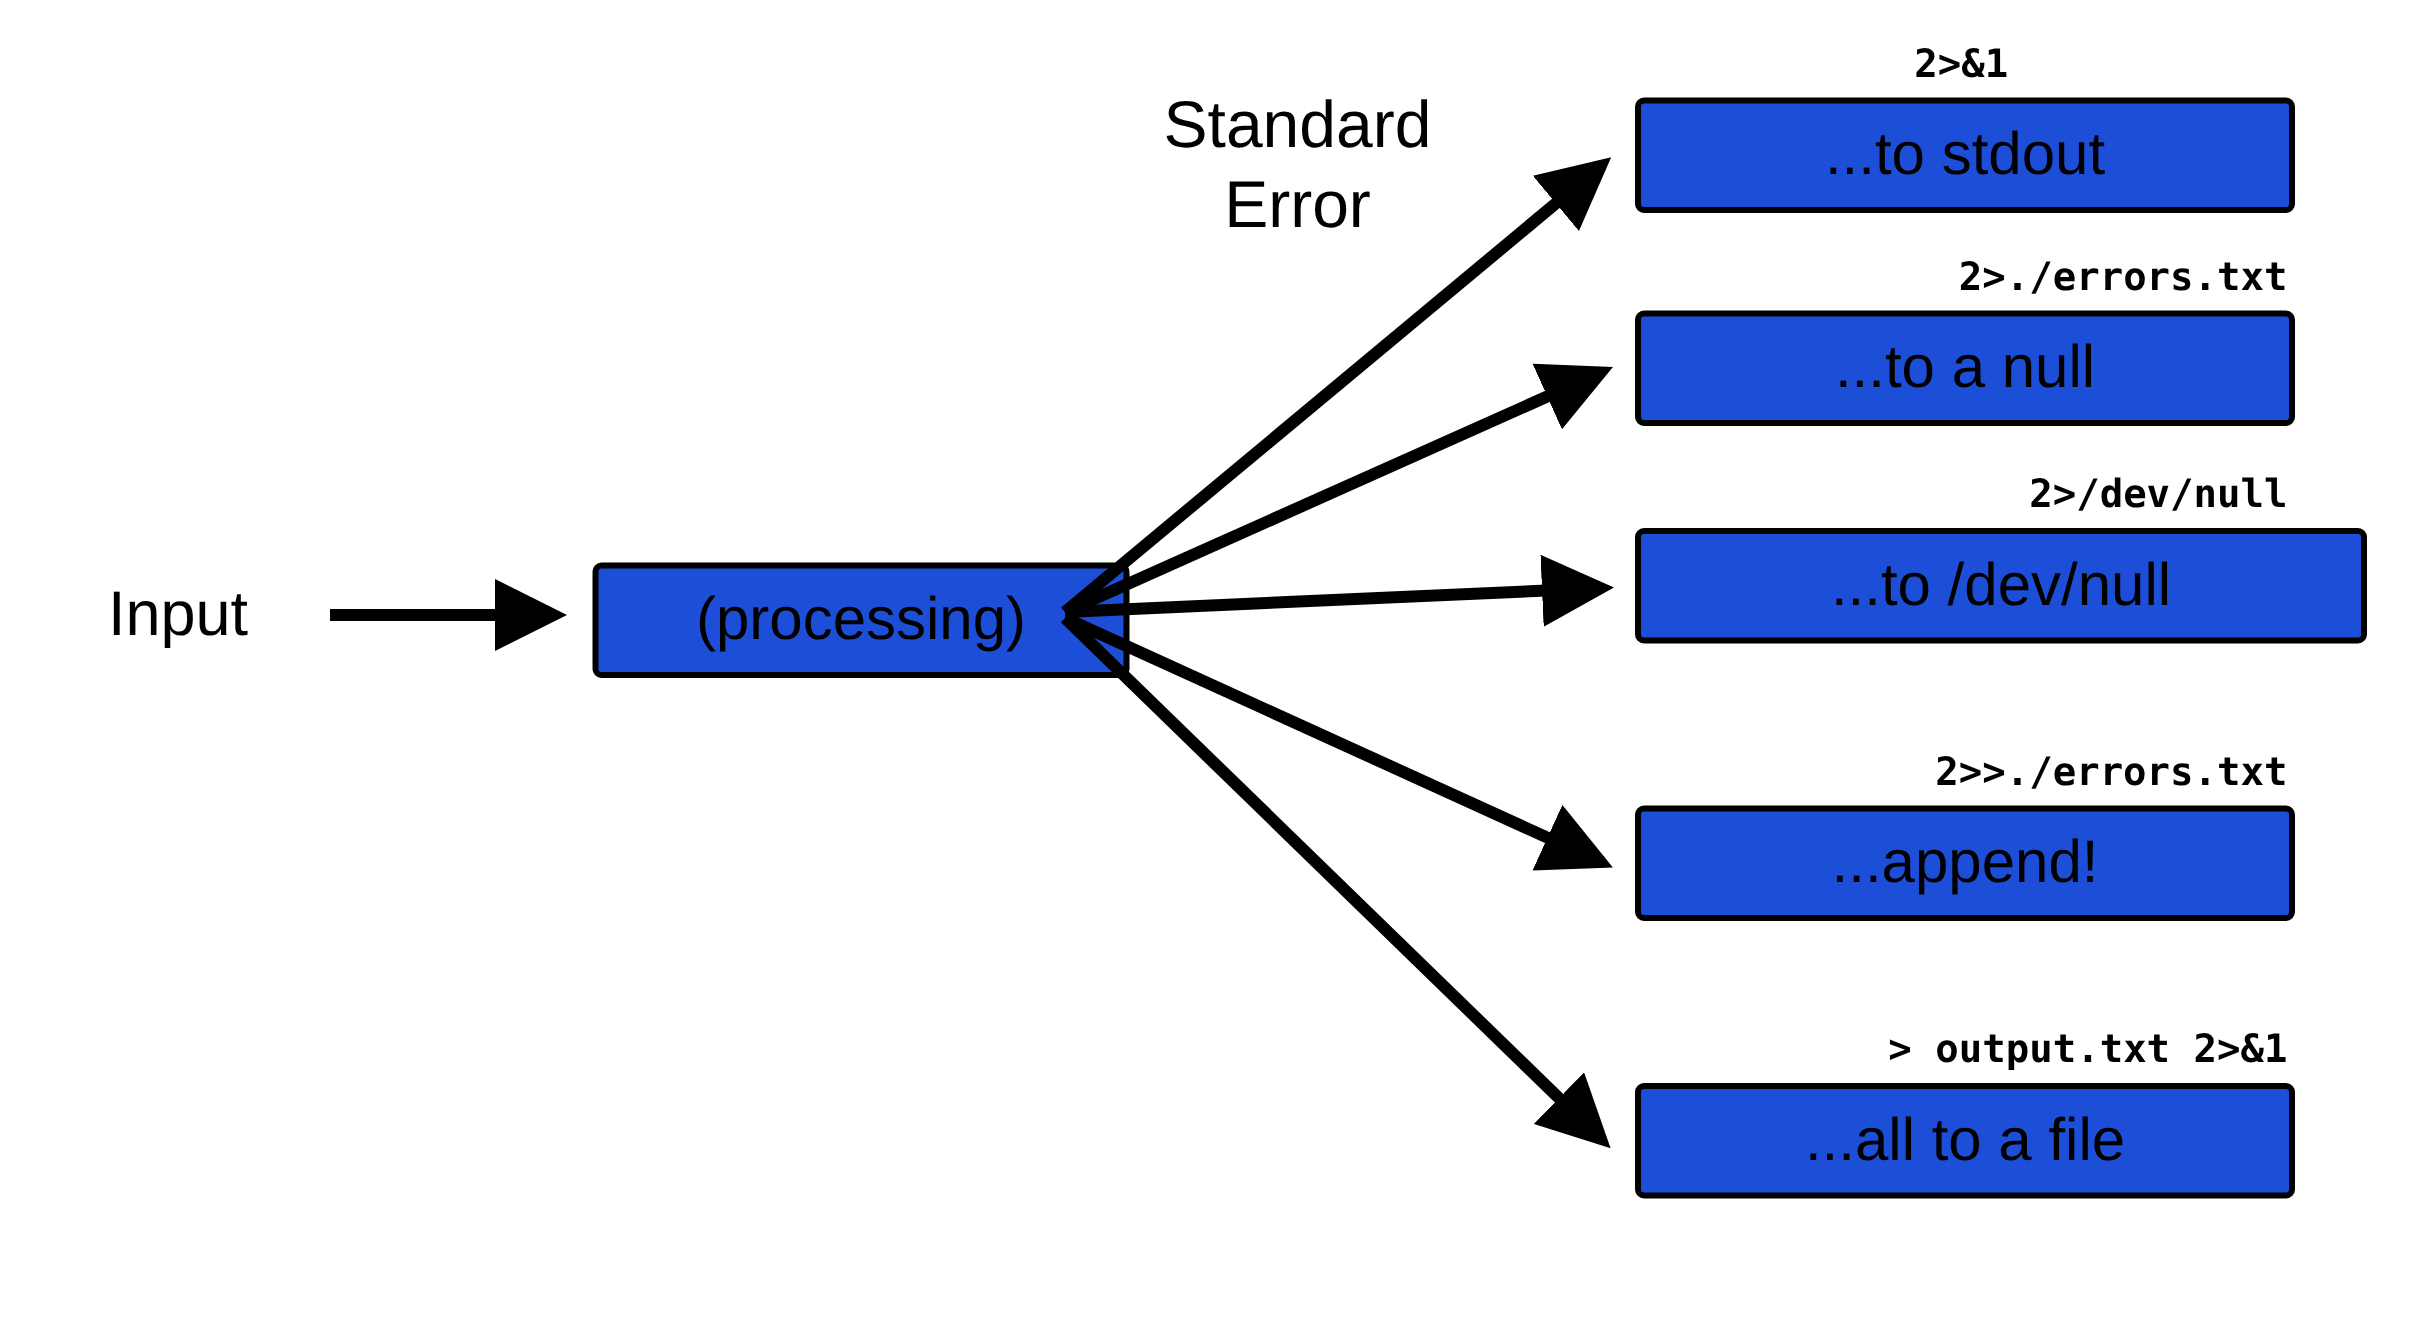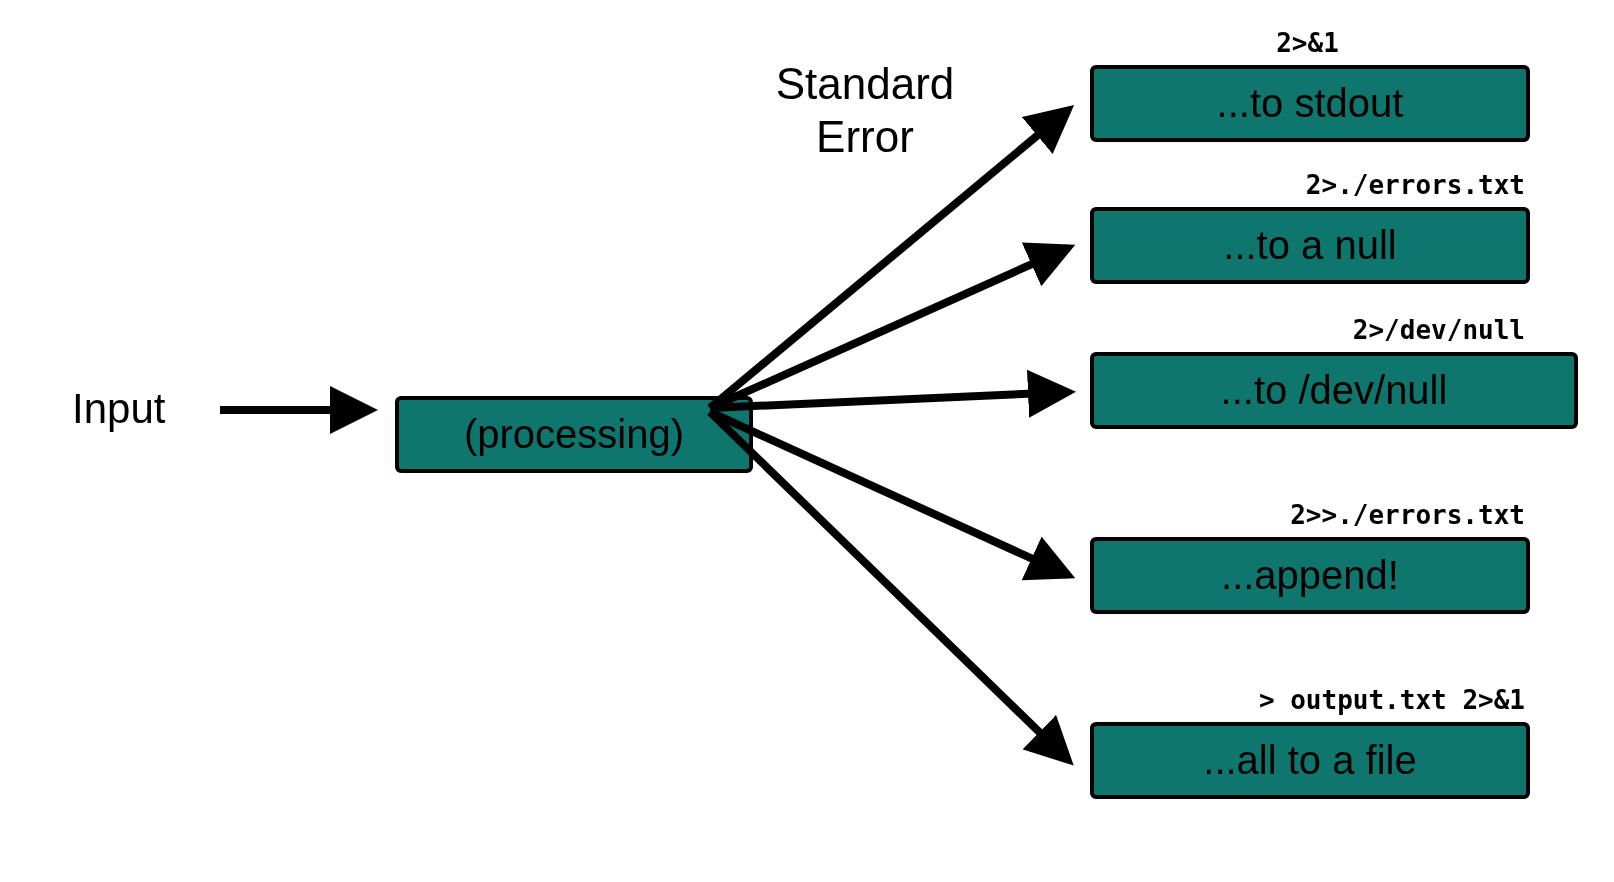--- a/index.html
+++ b/index.html
@@ -22,21 +22,21 @@
       font-weight: 400;
     }
     .box {
       position: absolute;
       border: 4px solid #000;
       border-radius: 6px;
       padding: 12px 24px;
       font-size: 40px;
       color: #000;
       text-align: center;
-      background: #0f766e;
+      background: #1d4ed8;
       font-weight: 500;
     }
     .hint {
       position: absolute;
       font-size: 26px;
       color: #000;
       font-weight: bold;
       text-align: right;
       font-family: "Comic Sans MS", monospace, sans-serif;
     }
@@ -55,21 +55,21 @@
       width: 1614px;
       height: 882px;
       pointer-events: none;
     }
   </style>
 </head>
 <body>
 
 <div class="label" style="left:72px; top:385px;">Input</div>
 
-<div class="box" style="left:395px; top:396px; width:358px;">(processing)</div>
+<div class="box" style="left:395px; top:375px; width:358px;">(processing)</div>
 
 <div class="heading" style="left:740px; top:58px; width:250px; white-space:pre-line;">Standard
 Error</div>
 
 <div class="hint" style="left:1090px; top:28px; width:435px;text-align:center;">2&gt;&amp;1</div>
 <div class="box" style="left:1090px; top:65px; width:440px;">...to stdout</div>
 
 <div class="hint" style="left:1090px; top:170px; width:435px;">2&gt;./errors.txt</div>
 <div class="box" style="left:1090px; top:207px; width:440px;">...to a null</div>
 

